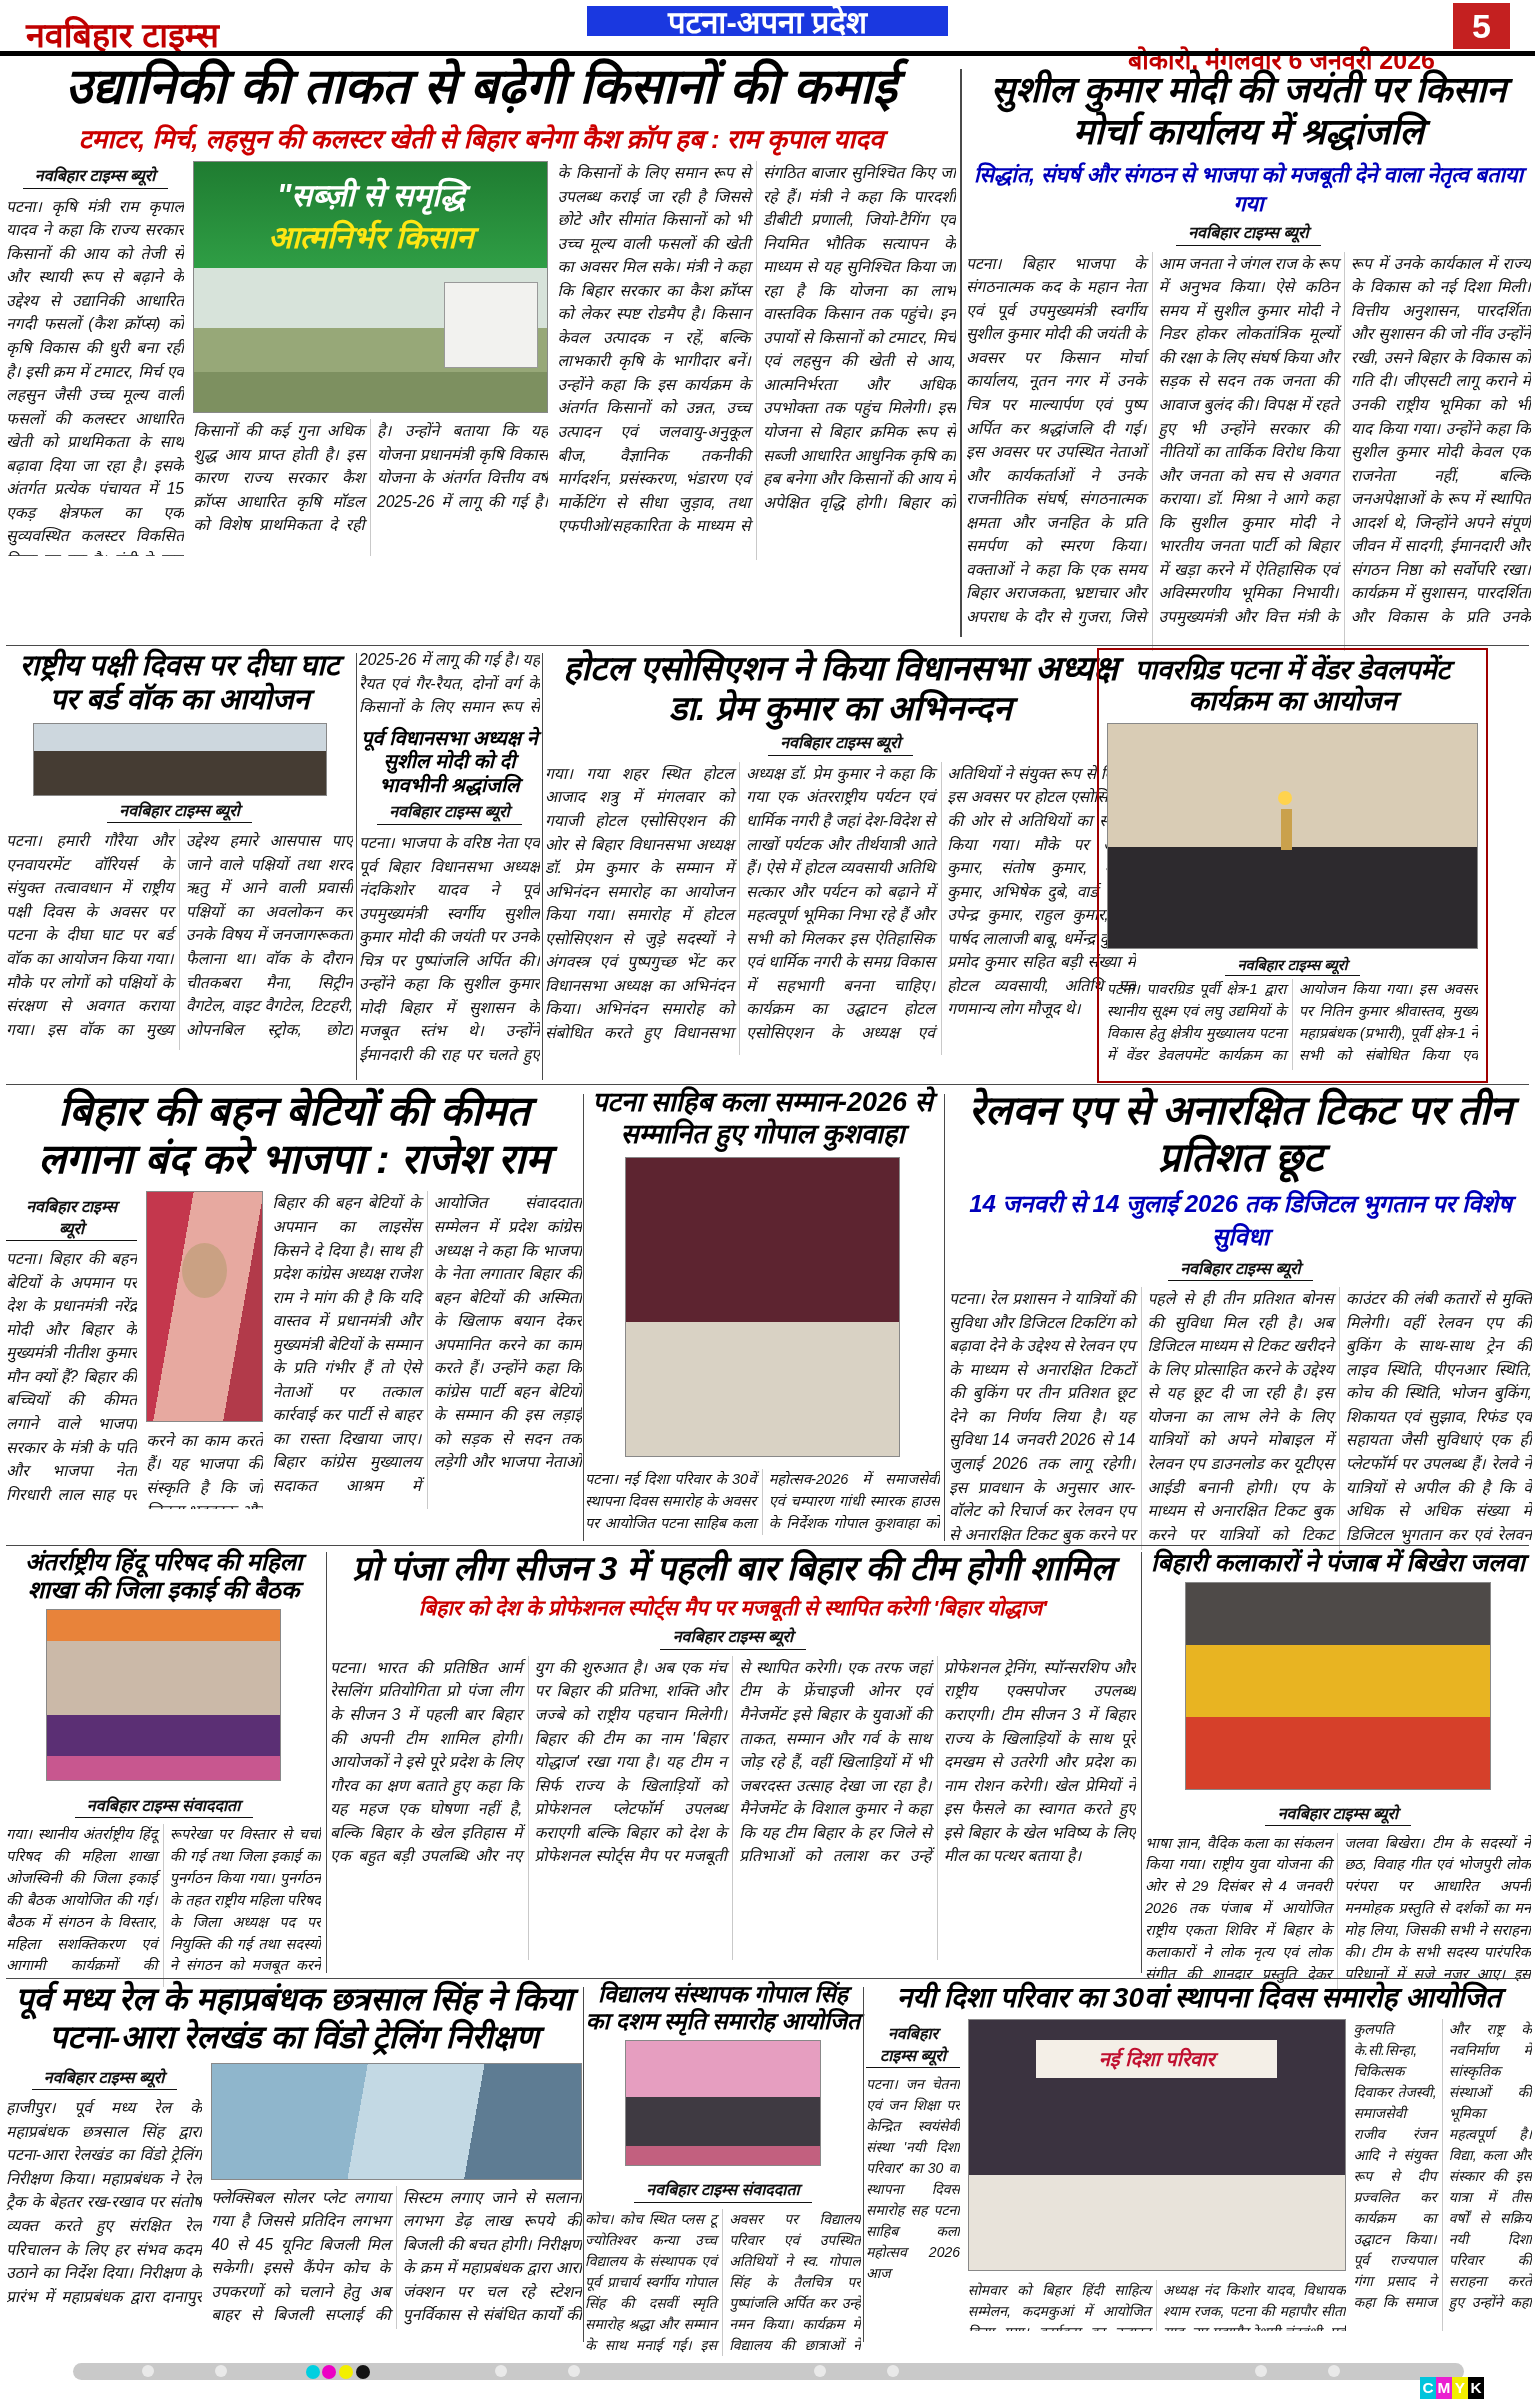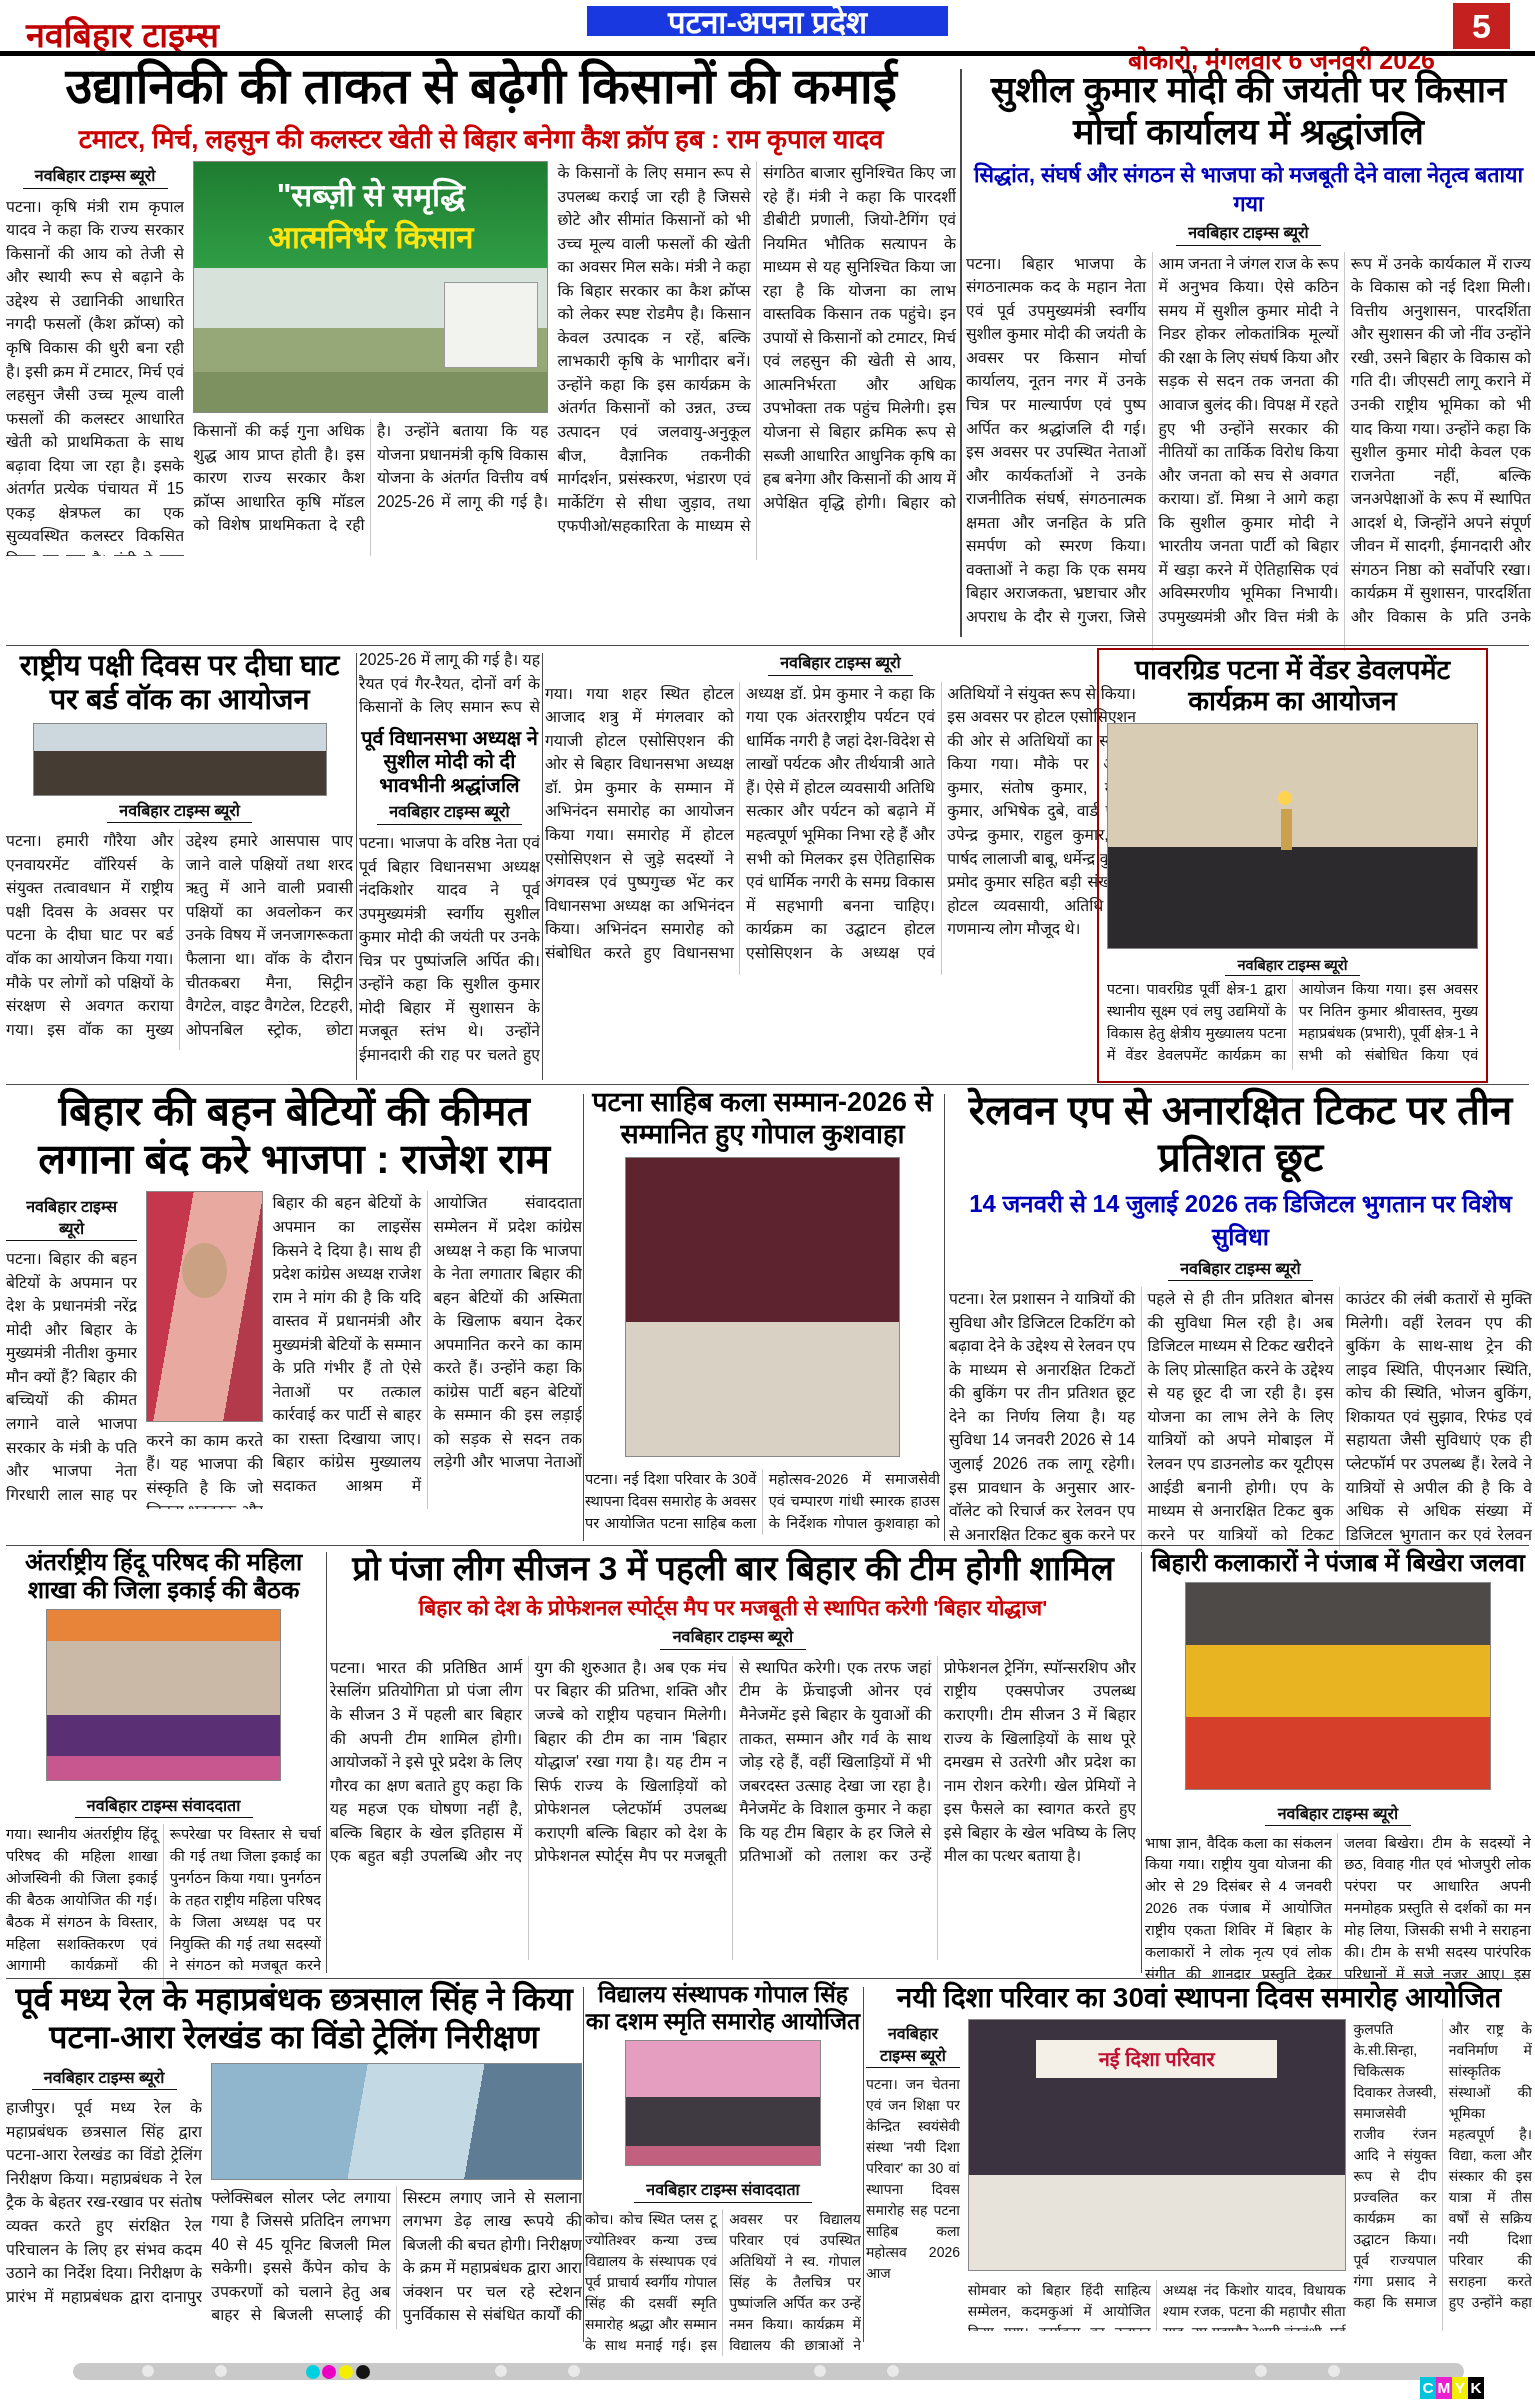--- a/index.html
+++ b/index.html
@@ -7,21 +7,21 @@
         font-family:"Liberation Sans","DejaVu Sans",sans-serif;color:#111;}
   
   .masthead{position:absolute;left:26px;top:10.7px;font-size:34px;font-weight:800;color:#c00000;}
   .section-tag{position:absolute;left:587px;top:6.1px;width:361px;height:30px;background:#1a38e0;
         color:#fff;font-size:31px;font-weight:800;display:flex;align-items:center;justify-content:center;}
   .dateline{position:absolute;right:100px;top:14px;font-size:25px;font-weight:800;color:#c00000;margin-top:28px;}
   .pagenum{position:absolute;left:1453px;top:3.1px;width:57px;height:46px;background:#c42020;color:#fff;
         font-size:34px;font-weight:800;display:flex;align-items:center;justify-content:center;}
   .toprule{position:absolute;left:0;top:51px;width:1535px;height:5.4px;background:#000;}
   
-  .art{position:absolute;}
+  .art{position:absolute;font-style:italic;}
   .hl{margin:0;text-align:center;font-weight:800;color:#000;line-height:1.18;}
   .subhead{text-align:center;font-weight:800;margin:4.6px 0;}
   .subhead.red{color:#cc0000;}
   .subhead.blue{color:#0000bb;}
   .byline{font-weight:800;font-size:16px;text-align:center;width:fit-content;margin:3.1px auto 6.1px;
           padding:0 12.3px 1.5px;border-bottom:1.5px solid #111;}
   .body{font-size:15.7px;line-height:1.5;text-align:justify;color:#101010;column-gap:12.3px;
         column-rule:0.8px solid #c9c9c9;overflow:hidden;}
   .cols2{column-count:2;} .cols3{column-count:3;} .cols4{column-count:4;}
   .photo{position:relative;overflow:hidden;border:0.8px solid #888;}
@@ -188,20 +188,21 @@
   </section>
 
   <section class="art" id="art-speaker">
     <p class="lead-tail">2025-26 में लागू की गई है। यह रैयत एवं गैर-रैयत, दोनों वर्ग के किसानों के लिए समान रूप से उपलब्ध है।</p>
     <h3 class="hl">पूर्व विधानसभा अध्यक्ष ने सुशील मोदी को दी भावभीनी श्रद्धांजलि</h3>
     <div class="byline">नवबिहार टाइम्स ब्यूरो</div>
     <div class="body">पटना। भाजपा के वरिष्ठ नेता एवं पूर्व बिहार विधानसभा अध्यक्ष नंदकिशोर यादव ने पूर्व उपमुख्यमंत्री स्वर्गीय सुशील कुमार मोदी की जयंती पर उनके चित्र पर पुष्पांजलि अर्पित की। उन्होंने कहा कि सुशील कुमार मोदी बिहार में सुशासन के मजबूत स्तंभ थे। उन्होंने ईमानदारी की राह पर चलते हुए अपने राजनीतिक जीवन में हमेशा शुचिता और पारदर्शिता बनाये रखी। वित्त मंत्री के रूप में उन्होंने बिहार की आर्थिक स्थिति को मजबूत करने और विकास योजनाओं को गति देने में अहम भूमिका निभायी। बिहार के नवनिर्माण में सुशील कुमार मोदी की भूमिका अविस्मरणीय रहेगी।</div>
   </section>
 
   <section class="art" id="art-hotel">
+    <h2 class="hl">होटल एसोसिएशन ने किया विधानसभा अध्यक्ष डा. प्रेम कुमार का अभिनन्दन</h2>
     <div class="byline">नवबिहार टाइम्स ब्यूरो</div>
     <div class="body cols3">गया। गया शहर स्थित होटल आजाद शत्रु में मंगलवार को गयाजी होटल एसोसिएशन की ओर से बिहार विधानसभा अध्यक्ष डॉ. प्रेम कुमार के सम्मान में अभिनंदन समारोह का आयोजन किया गया। समारोह में होटल एसोसिएशन से जुड़े सदस्यों ने अंगवस्त्र एवं पुष्पगुच्छ भेंट कर विधानसभा अध्यक्ष का अभिनंदन किया। अभिनंदन समारोह को संबोधित करते हुए विधानसभा अध्यक्ष डॉ. प्रेम कुमार ने कहा कि गया एक अंतरराष्ट्रीय पर्यटन एवं धार्मिक नगरी है जहां देश-विदेश से लाखों पर्यटक और तीर्थयात्री आते हैं। ऐसे में होटल व्यवसायी अतिथि सत्कार और पर्यटन को बढ़ाने में महत्वपूर्ण भूमिका निभा रहे हैं और सभी को मिलकर इस ऐतिहासिक एवं धार्मिक नगरी के समग्र विकास में सहभागी बनना चाहिए। कार्यक्रम का उद्घाटन होटल एसोसिएशन के अध्यक्ष एवं अतिथियों ने संयुक्त रूप से किया। इस अवसर पर होटल एसोसिएशन की ओर से अतिथियों का स्वागत किया गया। मौके पर अजय कुमार, संतोष कुमार, मनीष कुमार, अभिषेक दुबे, वार्ड पार्षद उपेन्द्र कुमार, राहुल कुमार, पूर्व पार्षद लालाजी बाबू, धर्मेन्द्र कुमार, प्रमोद कुमार सहित बड़ी संख्या में होटल व्यवसायी, अतिथि एवं गणमान्य लोग मौजूद थे।</div>
   </section>
 
   <section class="art" id="art-powergrid">
     <h3 class="hl">पावरग्रिड पटना में वेंडर डेवलपमेंट कार्यक्रम का आयोजन</h3>
     <figure class="photo pg-photo" style="margin:4.6px 0;">
       <div class="lamp"></div>
       <div class="flame"></div>
     </figure>

